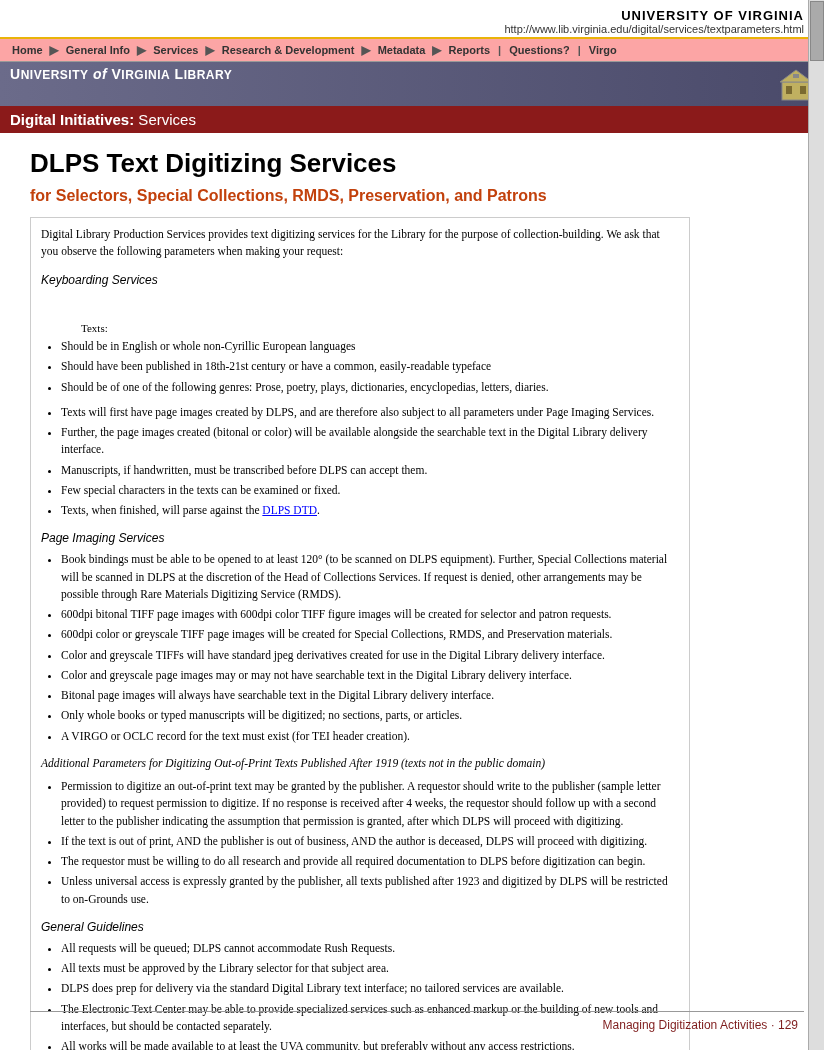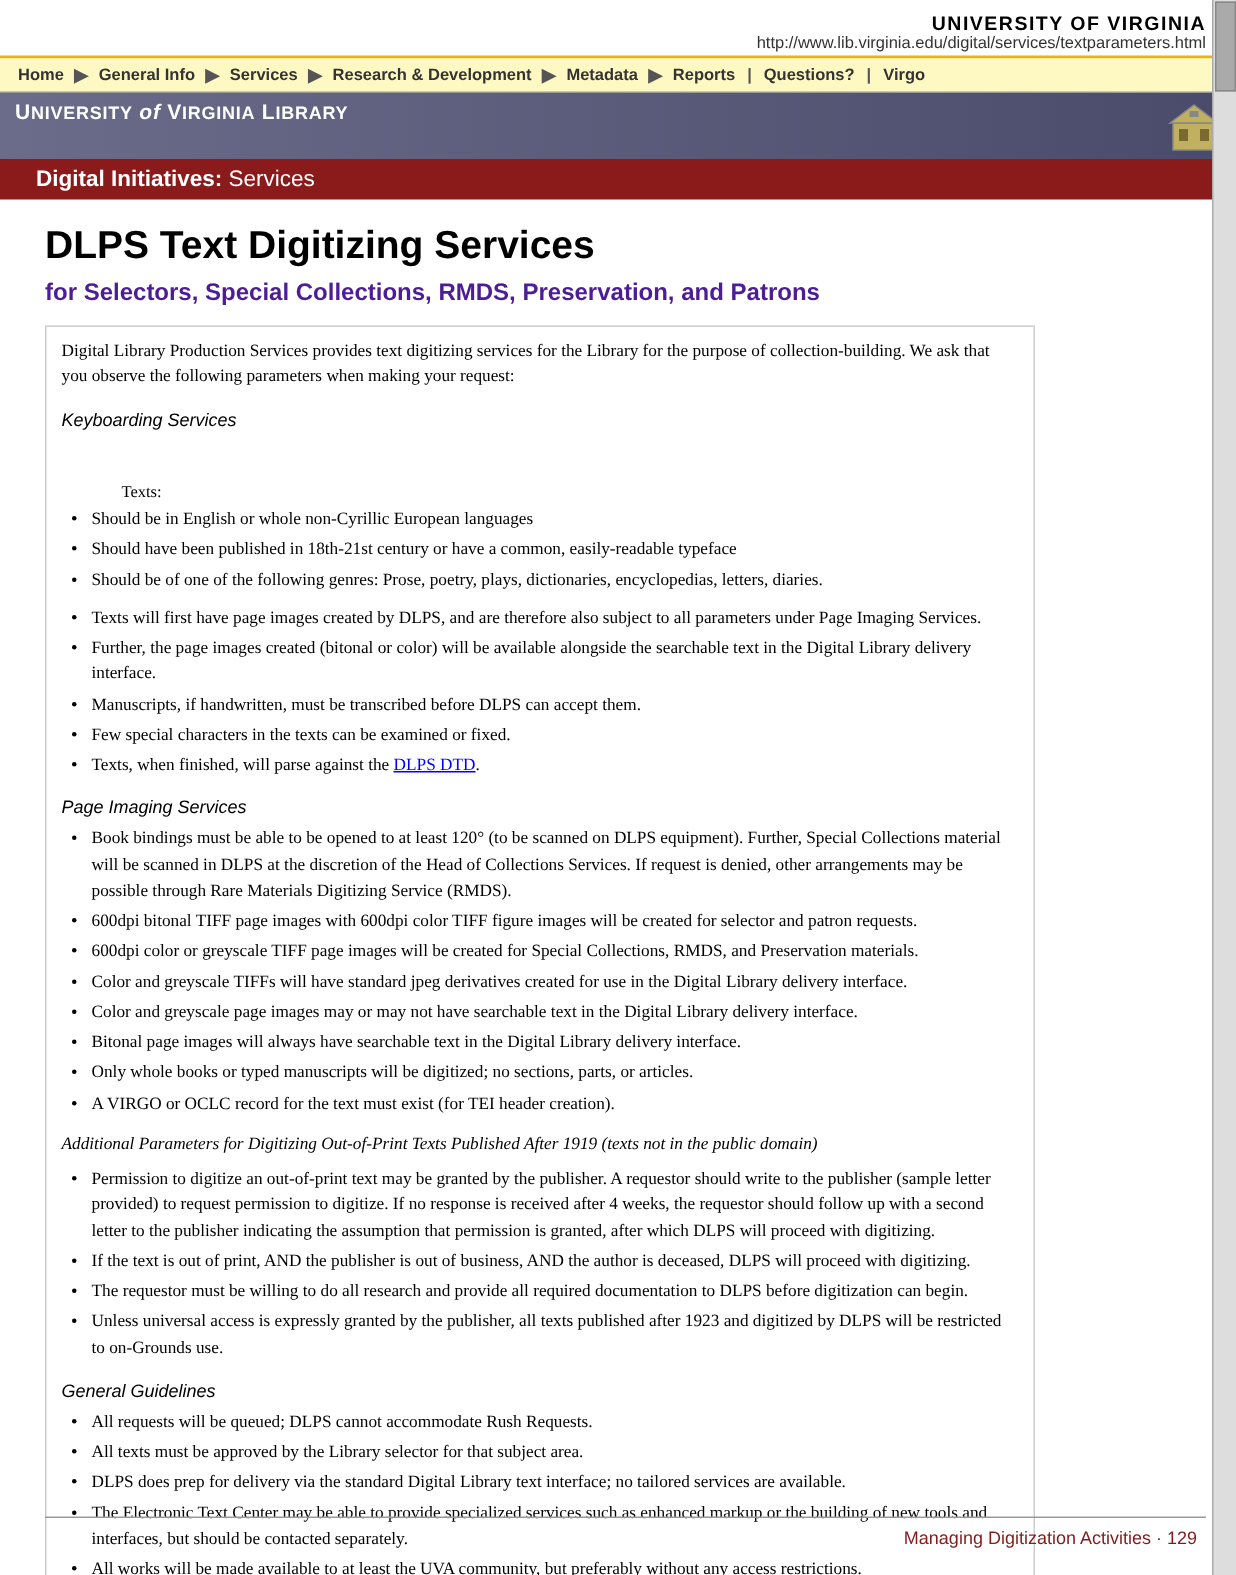--- a/index.html
+++ b/index.html
@@ -25,21 +25,21 @@
       font-family: Arial, sans-serif;
     }
     .university-url {
       font-size: 11px;
       color: #333;
       font-family: Arial, sans-serif;
     }
 
     
     .nav-bar {
-      background: #fef9c3;
+      background: #fca5a5;
       display: flex;
       align-items: center;
       padding: 3px 6px;
       gap: 0;
       border-bottom: 1px solid #999;
       font-family: Arial, sans-serif;
       font-size: 11px;
       font-weight: bold;
     }
     .nav-item {
@@ -76,21 +76,21 @@
     .library-banner-text {
       font-family: Arial, sans-serif;
       font-size: 14px;
       font-weight: bold;
       letter-spacing: 0.5px;
     }
 
     
     .di-bar {
       background: #8b1a1a;
-      padding: 5px 24px;
+      padding: 5px 10px;
       color: #fff;
       font-family: Arial, sans-serif;
       font-size: 15px;
       font-weight: bold;
     }
     .di-bar span.di-normal {
       font-weight: normal;
     }
 
     
@@ -105,21 +105,21 @@
       font-family: Arial, sans-serif;
       margin-bottom: 8px;
       color: #000;
     }
 
     .page-subtitle {
       font-size: 16px;
       font-weight: bold;
       font-family: Arial, sans-serif;
       margin-bottom: 12px;
-      color: #4c1d95;
+      color: #c2410c;
     }
 
     .intro-box {
       border: 1px solid #ccc;
       padding: 8px 10px;
       margin-bottom: 14px;
       font-size: 11.5px;
       line-height: 1.5;
     }
 

